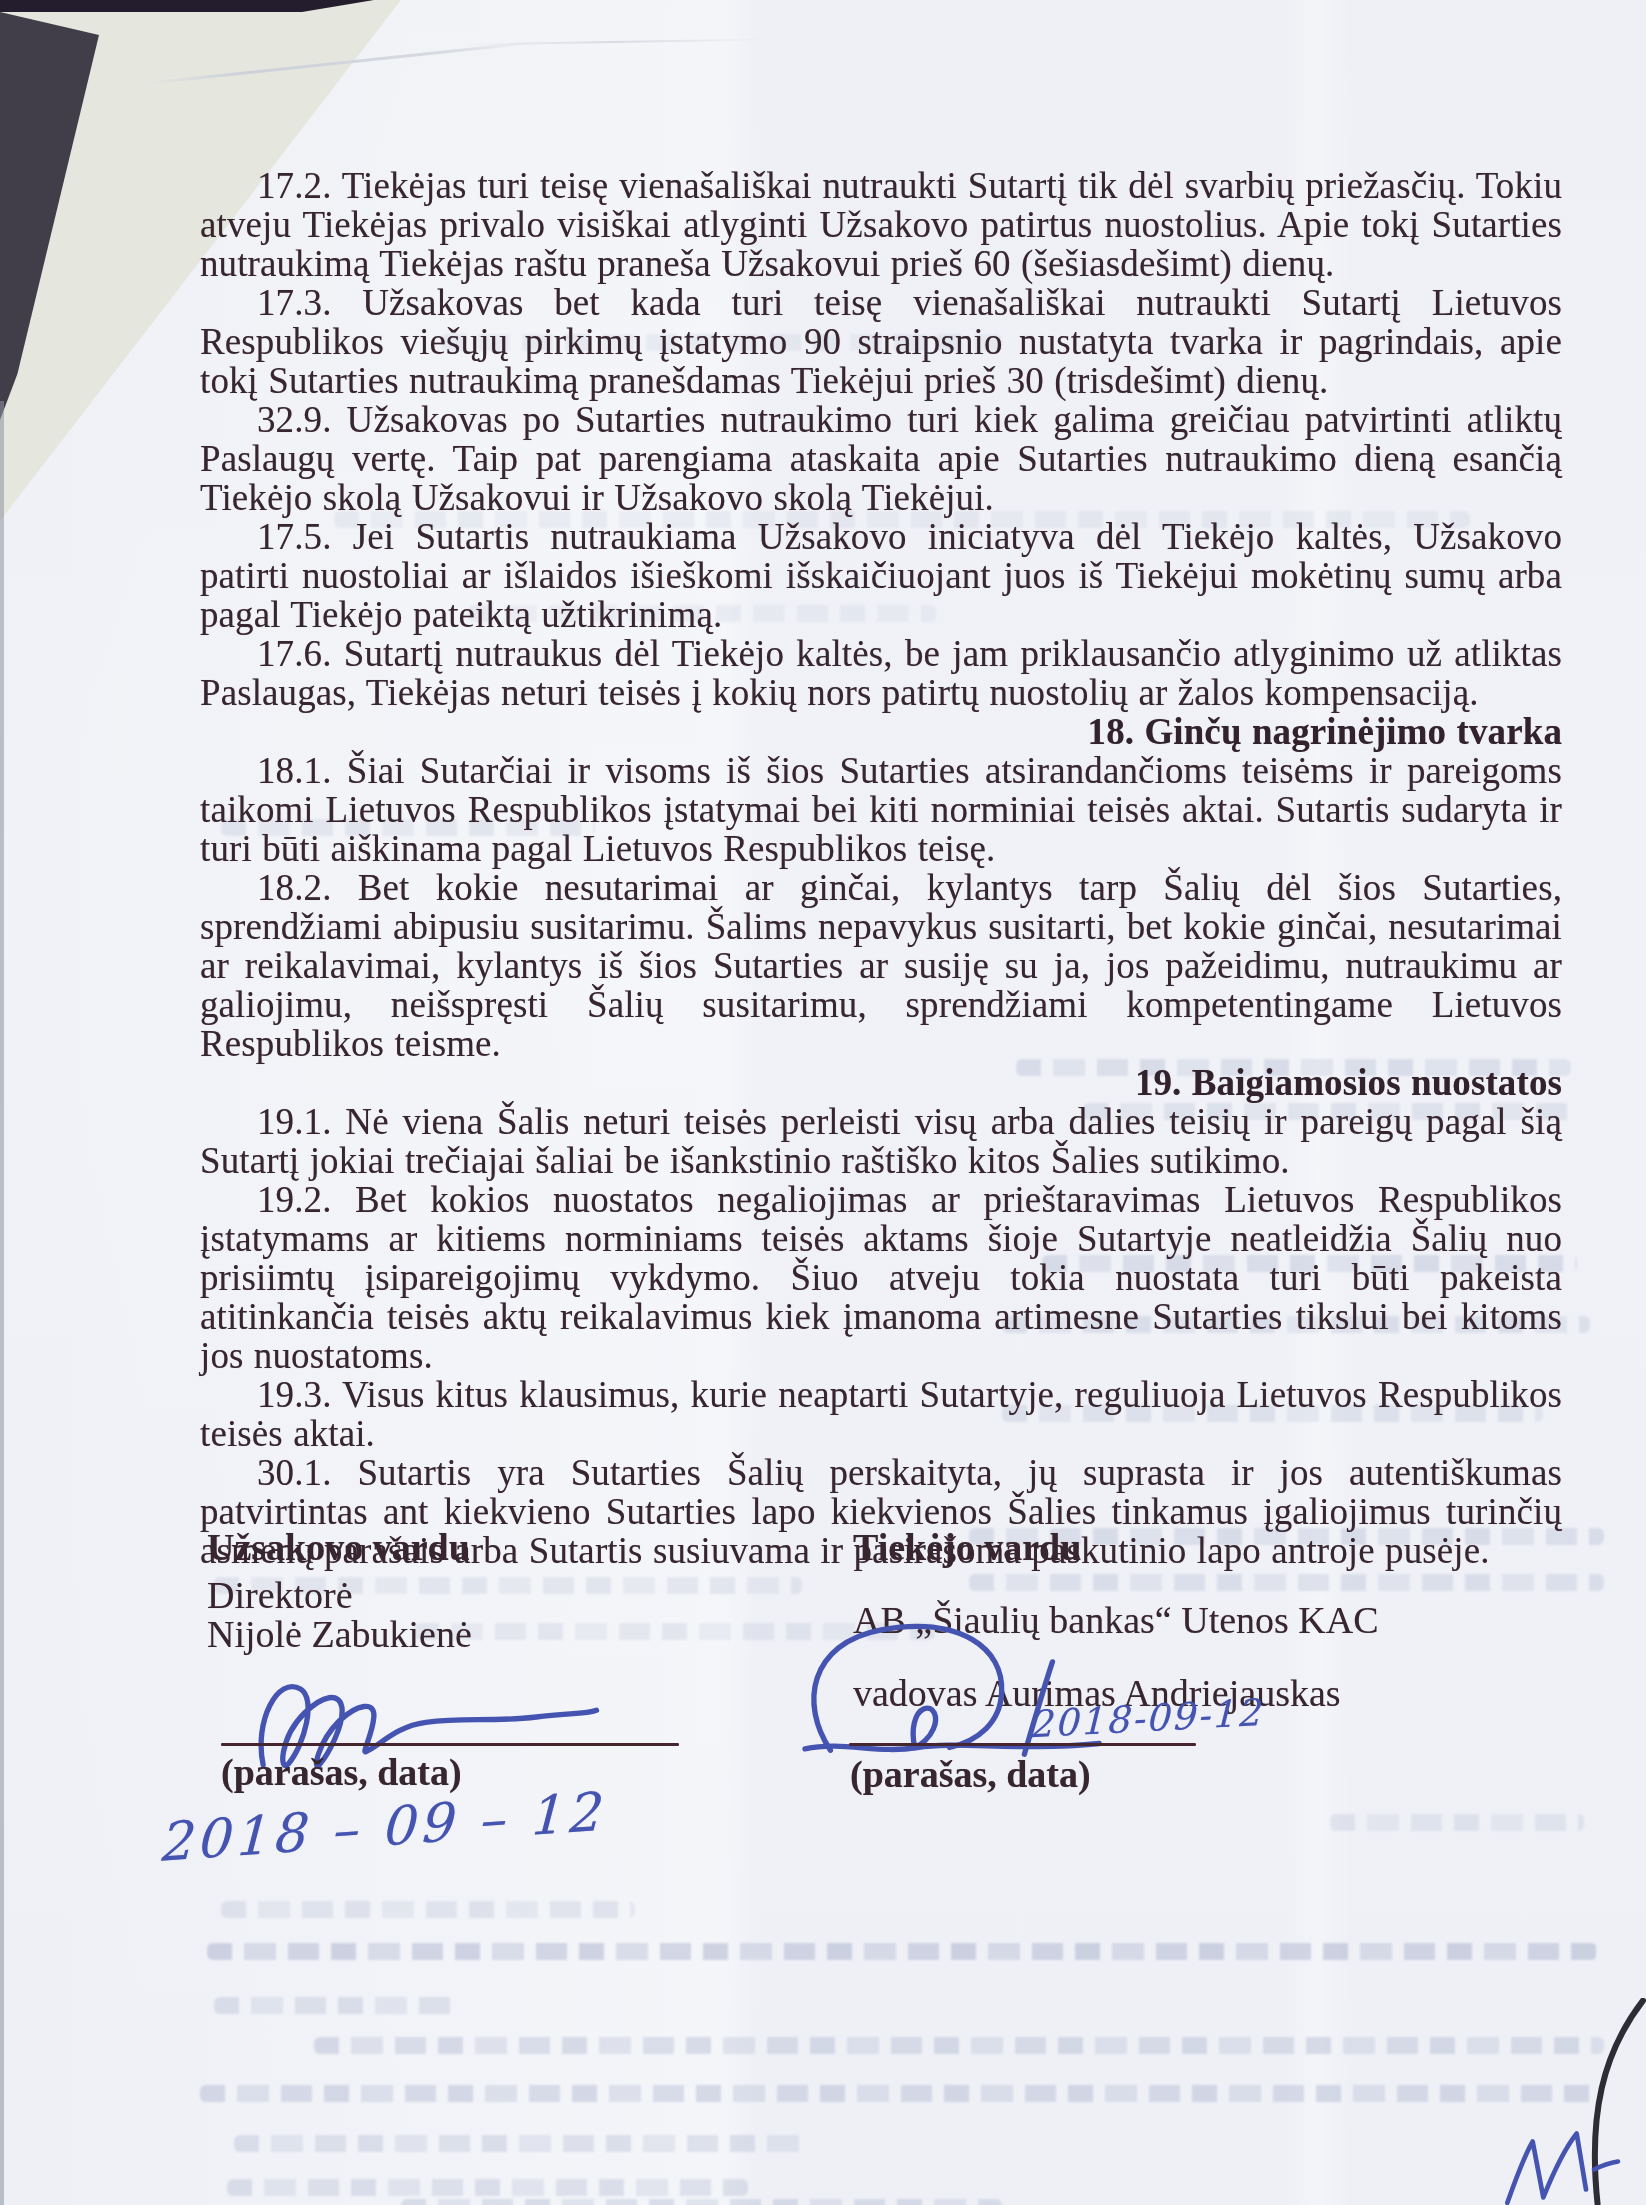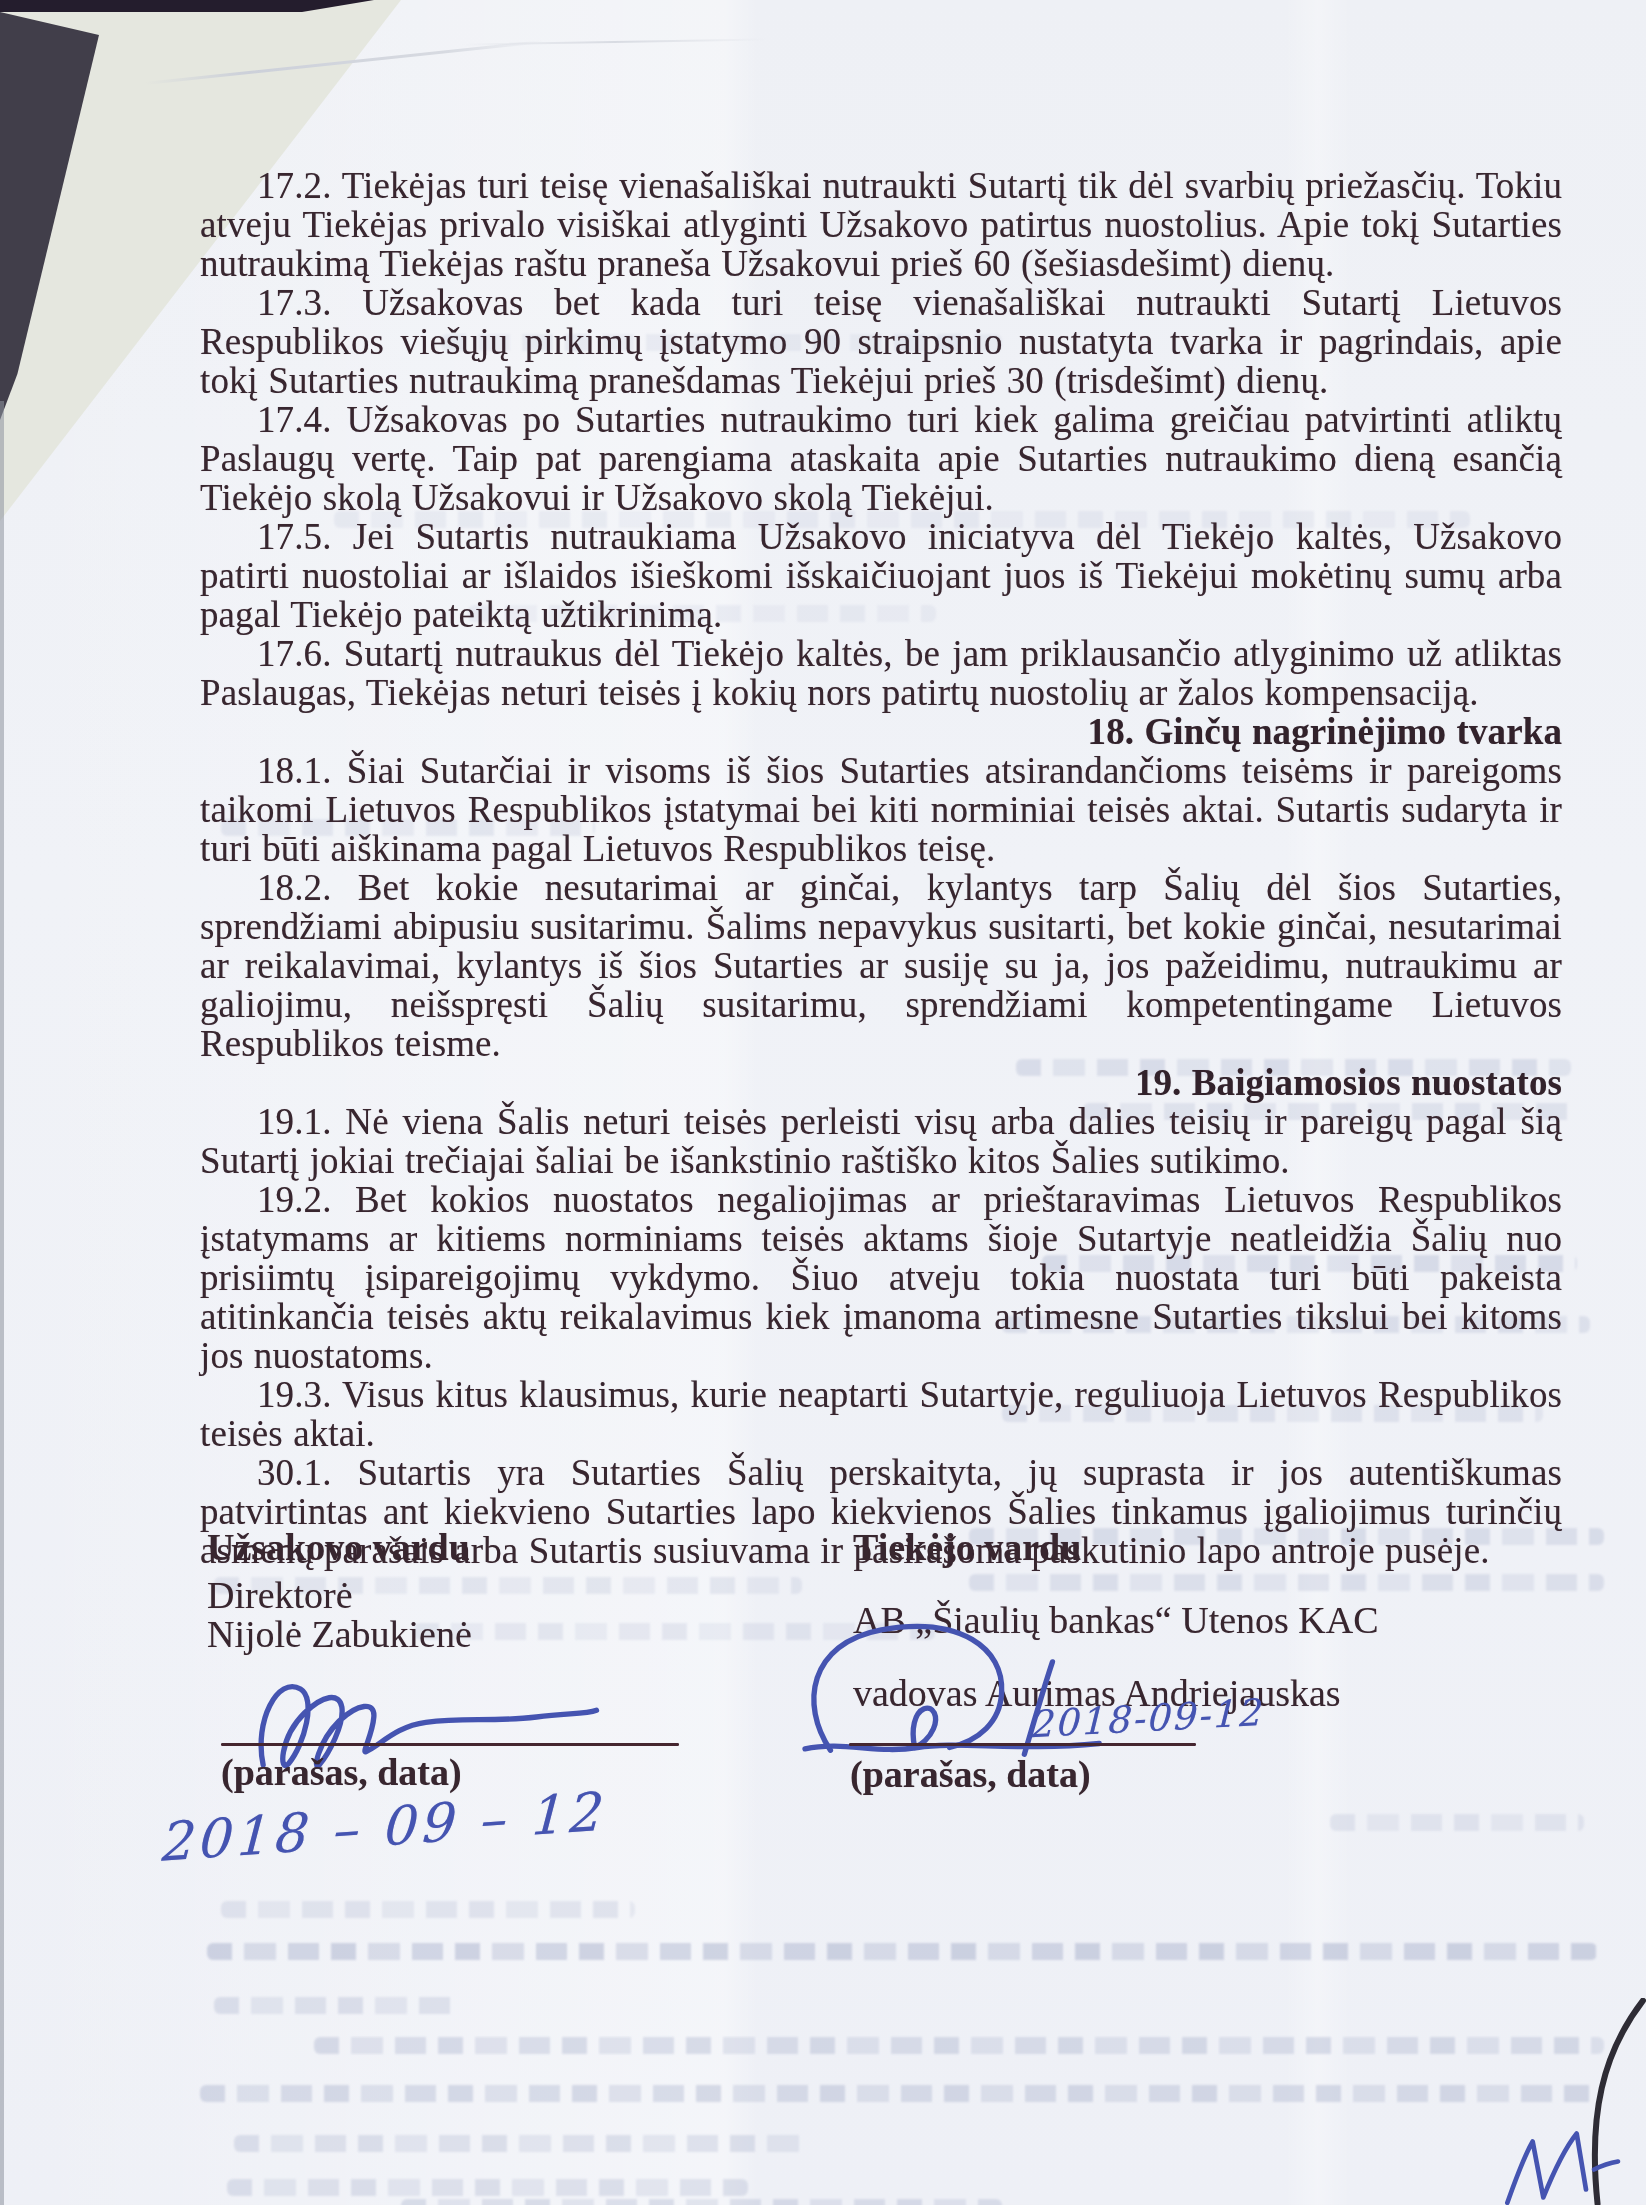--- a/index.html
+++ b/index.html
@@ -92,21 +92,21 @@
   <div class="bleed" style="left:214px;top:1997px;width:241px;opacity:.55;"></div>
   <div class="bleed" style="left:314px;top:2037px;width:1290px;opacity:.65;"></div>
   <div class="bleed" style="left:200px;top:2085px;width:1403px;opacity:.70;"></div>
   <div class="bleed" style="left:234px;top:2135px;width:575px;opacity:.55;"></div>
   <div class="bleed" style="left:227px;top:2179px;width:521px;opacity:.55;"></div>
   <div class="bleed" style="left:401px;top:2199px;width:601px;opacity:.60;"></div>
 
   <main class="body-text">
     <p>17.2. Tiekėjas turi teisę vienašališkai nutraukti Sutartį tik dėl svarbių priežasčių. Tokiu atveju Tiekėjas privalo visiškai atlyginti Užsakovo patirtus nuostolius. Apie tokį Sutarties nutraukimą Tiekėjas raštu praneša Užsakovui prieš 60 (šešiasdešimt) dienų.</p>
     <p>17.3. Užsakovas bet kada turi teisę vienašališkai nutraukti Sutartį Lietuvos Respublikos viešųjų pirkimų įstatymo 90 straipsnio nustatyta tvarka ir pagrindais, apie tokį Sutarties nutraukimą pranešdamas Tiekėjui prieš 30 (trisdešimt) dienų.</p>
-    <p>17.4. Užsakovas po Sutarties nutraukimo turi kiek galima greičiau patvirtinti atliktų Paslaugų vertę. Taip pat parengiama ataskaita apie Sutarties nutraukimo dieną esančią Tiekėjo skolą Užsakovui ir Užsakovo skolą Tiekėjui.</p>
+    <p>32.9. Užsakovas po Sutarties nutraukimo turi kiek galima greičiau patvirtinti atliktų Paslaugų vertę. Taip pat parengiama ataskaita apie Sutarties nutraukimo dieną esančią Tiekėjo skolą Užsakovui ir Užsakovo skolą Tiekėjui.</p>
     <p>17.5. Jei Sutartis nutraukiama Užsakovo iniciatyva dėl Tiekėjo kaltės, Užsakovo patirti nuostoliai ar išlaidos išieškomi išskaičiuojant juos iš Tiekėjui mokėtinų sumų arba pagal Tiekėjo pateiktą užtikrinimą.</p>
     <p>17.6. Sutartį nutraukus dėl Tiekėjo kaltės, be jam priklausančio atlyginimo už atliktas Paslaugas, Tiekėjas neturi teisės į kokių nors patirtų nuostolių ar žalos kompensaciją.</p>
     <p class="heading">18. Ginčų nagrinėjimo tvarka</p>
     <p>18.1. Šiai Sutarčiai ir visoms iš šios Sutarties atsirandančioms teisėms ir pareigoms taikomi Lietuvos Respublikos įstatymai bei kiti norminiai teisės aktai. Sutartis sudaryta ir turi būti aiškinama pagal Lietuvos Respublikos teisę.</p>
     <p>18.2. Bet kokie nesutarimai ar ginčai, kylantys tarp Šalių dėl šios Sutarties, sprendžiami abipusiu susitarimu. Šalims nepavykus susitarti, bet kokie ginčai, nesutarimai ar reikalavimai, kylantys iš šios Sutarties ar susiję su ja, jos pažeidimu, nutraukimu ar galiojimu, neišspręsti Šalių susitarimu, sprendžiami kompetentingame Lietuvos Respublikos teisme.</p>
     <p class="heading">19. Baigiamosios nuostatos</p>
     <p>19.1. Nė viena Šalis neturi teisės perleisti visų arba dalies teisių ir pareigų pagal šią Sutartį jokiai trečiajai šaliai be išankstinio raštiško kitos Šalies sutikimo.</p>
     <p>19.2. Bet kokios nuostatos negaliojimas ar prieštaravimas Lietuvos Respublikos įstatymams ar kitiems norminiams teisės aktams šioje Sutartyje neatleidžia Šalių nuo prisiimtų įsipareigojimų vykdymo. Šiuo atveju tokia nuostata turi būti pakeista atitinkančia teisės aktų reikalavimus kiek įmanoma artimesne Sutarties tikslui bei kitoms jos nuostatoms.</p>
     <p>19.3. Visus kitus klausimus, kurie neaptarti Sutartyje, reguliuoja Lietuvos Respublikos teisės aktai.</p>
     <p>30.1. Sutartis yra Sutarties Šalių perskaityta, jų suprasta ir jos autentiškumas patvirtintas ant kiekvieno Sutarties lapo kiekvienos Šalies tinkamus įgaliojimus turinčių asmenų parašais arba Sutartis susiuvama ir pasirašoma paskutinio lapo antroje pusėje.</p>

